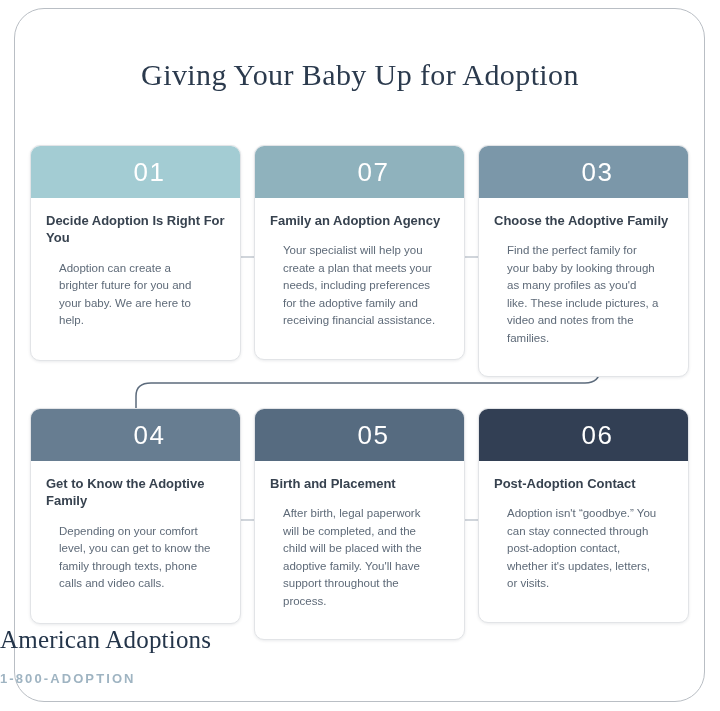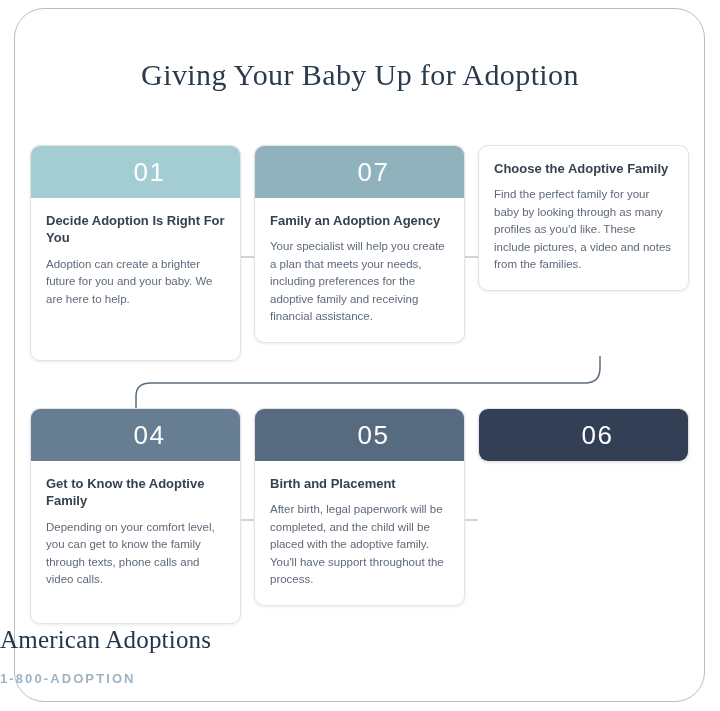--- a/index.html
+++ b/index.html
@@ -74,21 +74,21 @@
     font-size:13px;
     font-weight:bold;
     color:#37424f;
     line-height:1.34;
     margin:0 0 9px 0;
   }
   .card-text{
     font-size:11.5px;
     color:#5e6a78;
     line-height:1.52;
-    margin:0;
+    margin:13px;
   }
 
   
   #card-1{left:30px;top:145px;}
   #card-2{left:254px;top:145px;}
   #card-3{left:478px;top:145px;}
   #card-4{left:30px;top:408px;}
   #card-5{left:254px;top:408px;}
   #card-6{left:478px;top:408px;}
 
@@ -147,20 +147,23 @@
     <div class="card-header" style="background:#8fb2bd">
       <span class="card-num">07</span>
     </div>
     <div class="card-body">
       <p class="card-title">Family an Adoption Agency</p>
       <p class="card-text">Your specialist will help you create a plan that meets your needs, including preferences for the adoptive family and receiving financial assistance.</p>
     </div>
   </div>
 
   <div class="card" id="card-3">
+    <div class="card-header" style="background:#7b97a9">
+      <span class="card-num">03</span>
+    </div>
     <div class="card-body">
       <p class="card-title">Choose the Adoptive Family</p>
       <p class="card-text">Find the perfect family for your baby by looking through as many profiles as you'd like. These include pictures, a video and notes from the families.</p>
     </div>
   </div>
 
   <div class="card" id="card-4">
     <div class="card-header" style="background:#677d91">
       <span class="card-num">04</span>
     </div>
@@ -177,20 +180,24 @@
     <div class="card-body">
       <p class="card-title">Birth and Placement</p>
       <p class="card-text">After birth, legal paperwork will be completed, and the child will be placed with the adoptive family. You'll have support throughout the process.</p>
     </div>
   </div>
 
   <div class="card" id="card-6">
     <div class="card-header" style="background:#323f54">
       <span class="card-num">06</span>
     </div>
+    <div class="card-body">
+      <p class="card-title">Post-Adoption Contact</p>
+      <p class="card-text">Adoption isn't “goodbye.” You can stay connected through post-adoption contact, whether it's updates, letters, or visits.</p>
+    </div>
   </div>
 
   <div class="footer">
     <div class="brand">American Adoptions</div>
     <div class="phone">1-800-ADOPTION</div>
   </div>
 
 </div>
 
 </body></html>

